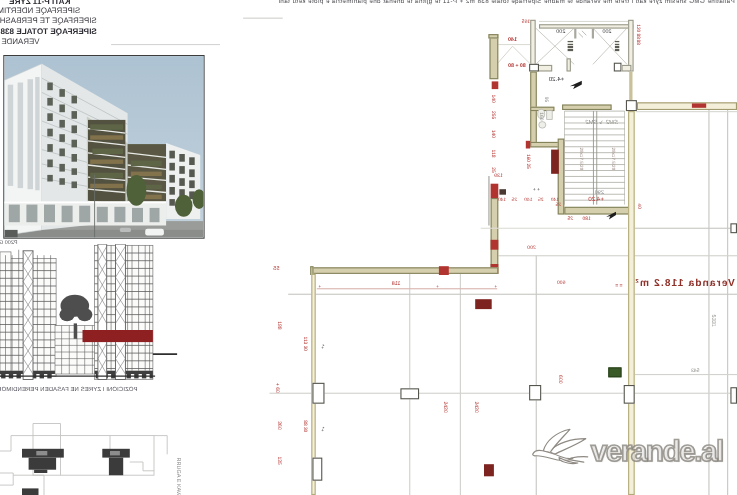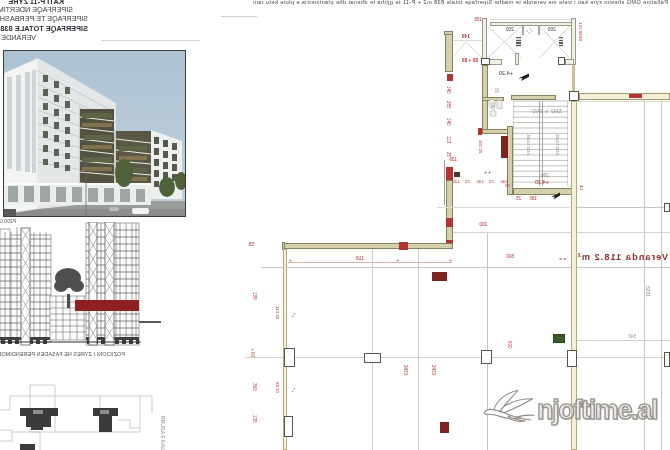--- a/index.html
+++ b/index.html
@@ -694,16 +694,16 @@
         <path d="M13 24.5 C16 14 26 5.5 40 2.5 C33 10.5 25 18 20 26 Z"></path>
         <path d="M2.5 27.5 C4 24.5 8 23.2 12.5 24.2 C19 25.5 25 27.8 31 30.2 C35 31.7 39 32.6 43 32 C37 35 28.5 34.3 20.5 31.8 C14.5 30 8 29 4.5 29.3 C3 29.1 2.2 28.2 2.5 27.5 Z"></path>
         <path d="M29 31 C35 34.2 41.5 36.2 48 36.6 C41.5 38 33.5 36.3 29.5 33.2 Z"></path>
       </g>
       <g stroke="#8f8a83" stroke-width="1.2" fill="none" stroke-linecap="round">
         <path d="M41 31.5 C47 30.3 53 29.8 58 30.3"></path>
         <path d="M39 33.2 C45 34.2 50 35 54 35.6"></path>
       </g>
     </svg>
 
-    <div class="abs" style="left:67px;top:15px;font-size:27px;line-height:27px;font-weight:bold;letter-spacing:-1.35px;font-family:'Liberation Sans',sans-serif;color:rgba(255,255,255,0.45);-webkit-text-stroke:1.5px rgba(133,129,122,0.78);text-shadow:1px 1px 1px rgba(150,146,139,0.4);">njoftime.al</div>
+    <div class="abs" style="left:67px;top:15px;font-size:27px;line-height:27px;font-weight:bold;letter-spacing:-1.35px;font-family:'Liberation Sans',sans-serif;color:rgba(255,255,255,0.45);-webkit-text-stroke:1.5px rgba(133,129,122,0.78);text-shadow:1px 1px 1px rgba(150,146,139,0.4);">verande.al</div>
   </div>
 
 </div>
 
 </body></html>

